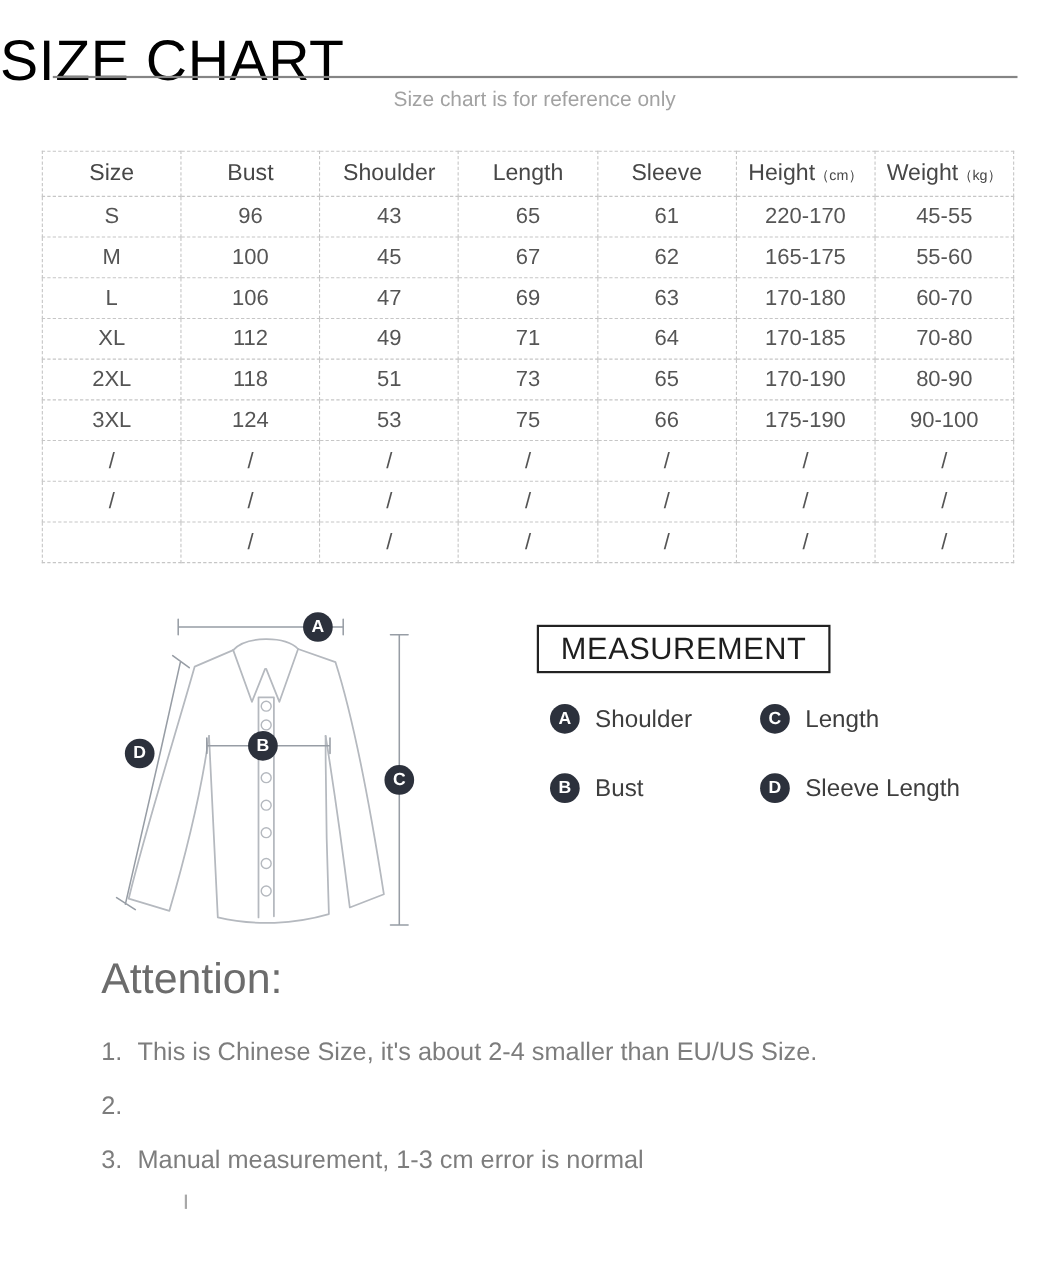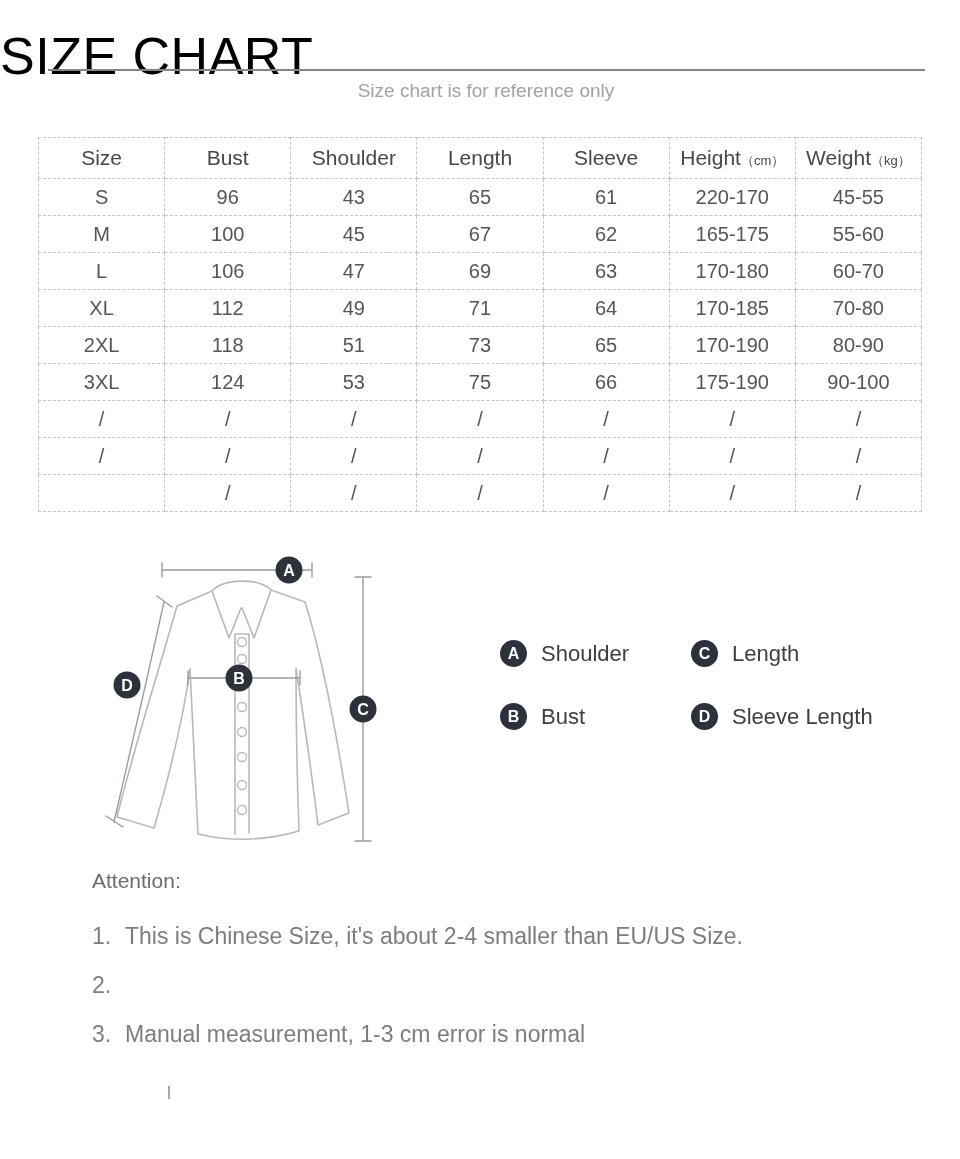--- a/index.html
+++ b/index.html
@@ -118,21 +118,21 @@
   .legend-label { font-size: 22px; color: #3e3e3e; white-space: nowrap; }
 
   
   .attention {
     position: absolute;
     left: 92px; top: 869px;
     width: 800px;
   }
   .attention-heading {
     margin: 0 0 28px 0;
-    font-size: 21px;
+    font-size: 39px;
     font-weight: 400;
     color: #6c6c6c;
   }
   .attention-item {
     display: flex;
     font-size: 23px;
     color: #7d7d7d;
     line-height: 31px;
     margin-bottom: 18px;
   }
@@ -282,20 +282,21 @@
       <text class="marker-letter" x="189" y="25">A</text>
       <circle cx="139" cy="133" r="13.5" fill="#2c313c"></circle>
       <text class="marker-letter" x="139" y="133">B</text>
       <circle cx="263" cy="164" r="13.5" fill="#2c313c"></circle>
       <text class="marker-letter" x="263" y="164">C</text>
       <circle cx="27" cy="140" r="13.5" fill="#2c313c"></circle>
       <text class="marker-letter" x="27" y="140">D</text>
     </g>
   </svg>
 
+  <div class="measure-box">MEASUREMENT</div>
 
   <div class="legend">
     <div class="legend-item">
       <span class="badge">A</span>
       <span class="legend-label">Shoulder</span>
     </div>
     <div class="legend-item">
       <span class="badge">C</span>
       <span class="legend-label">Length</span>
     </div>

